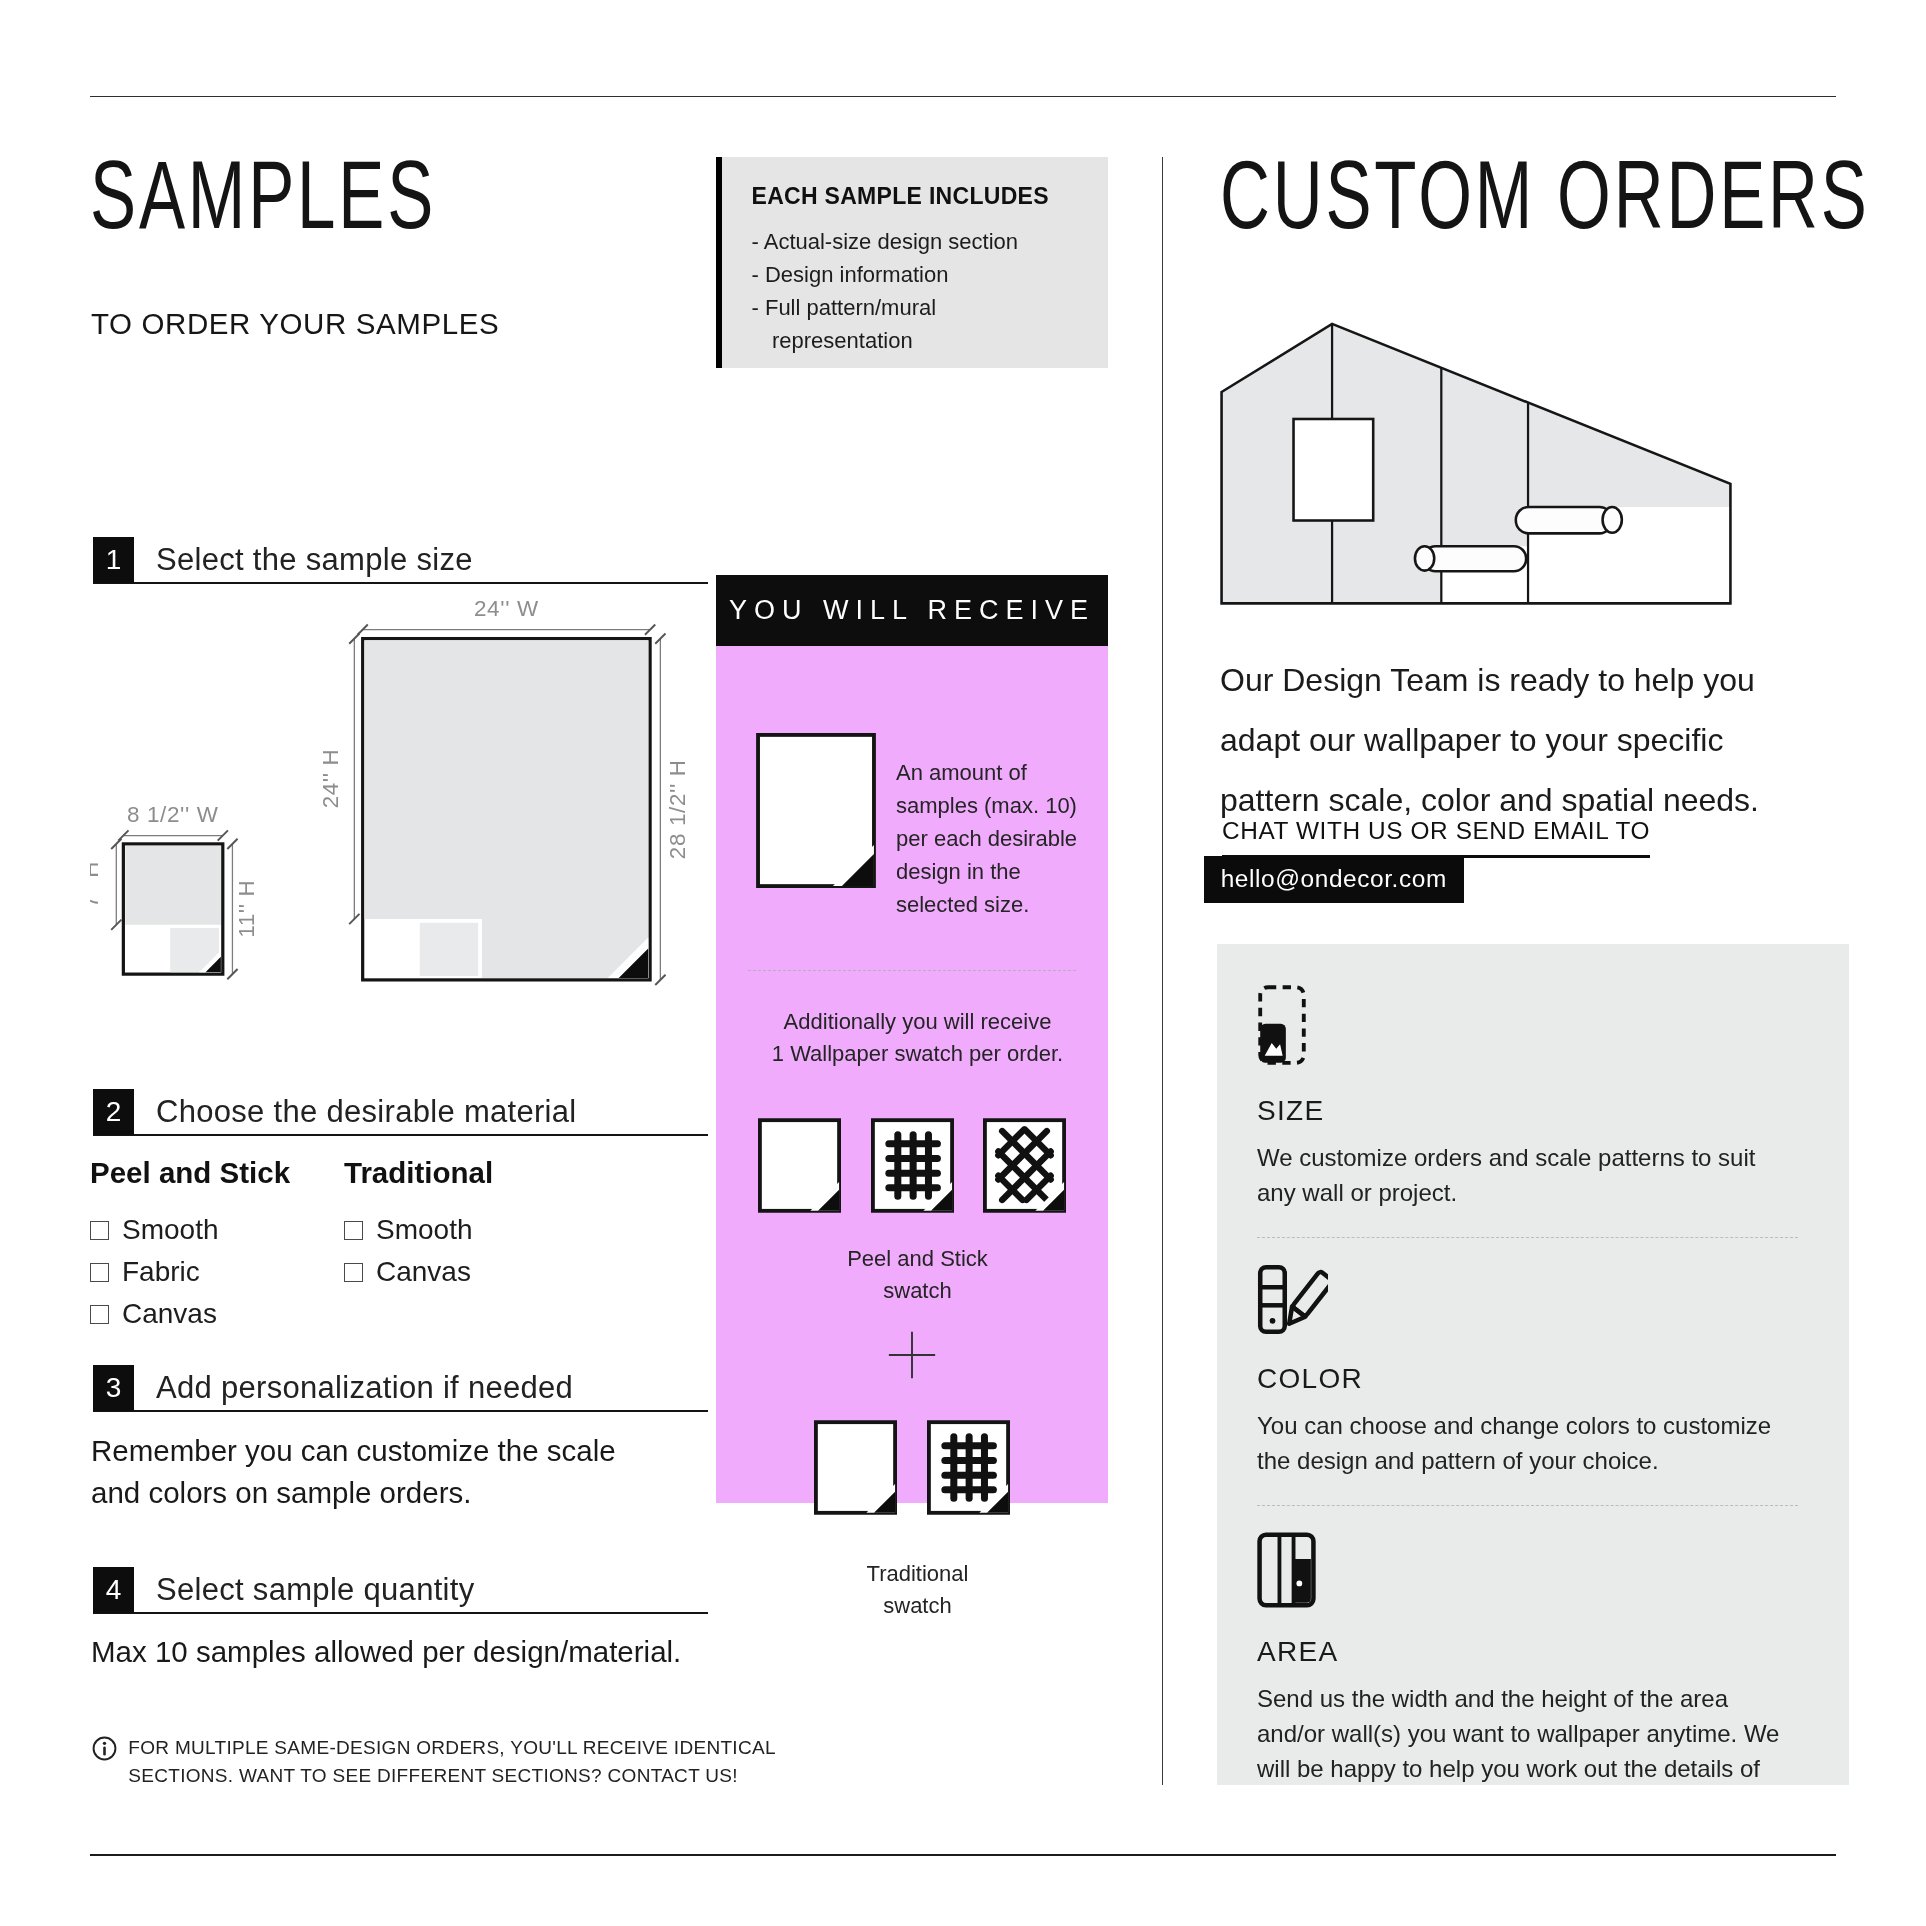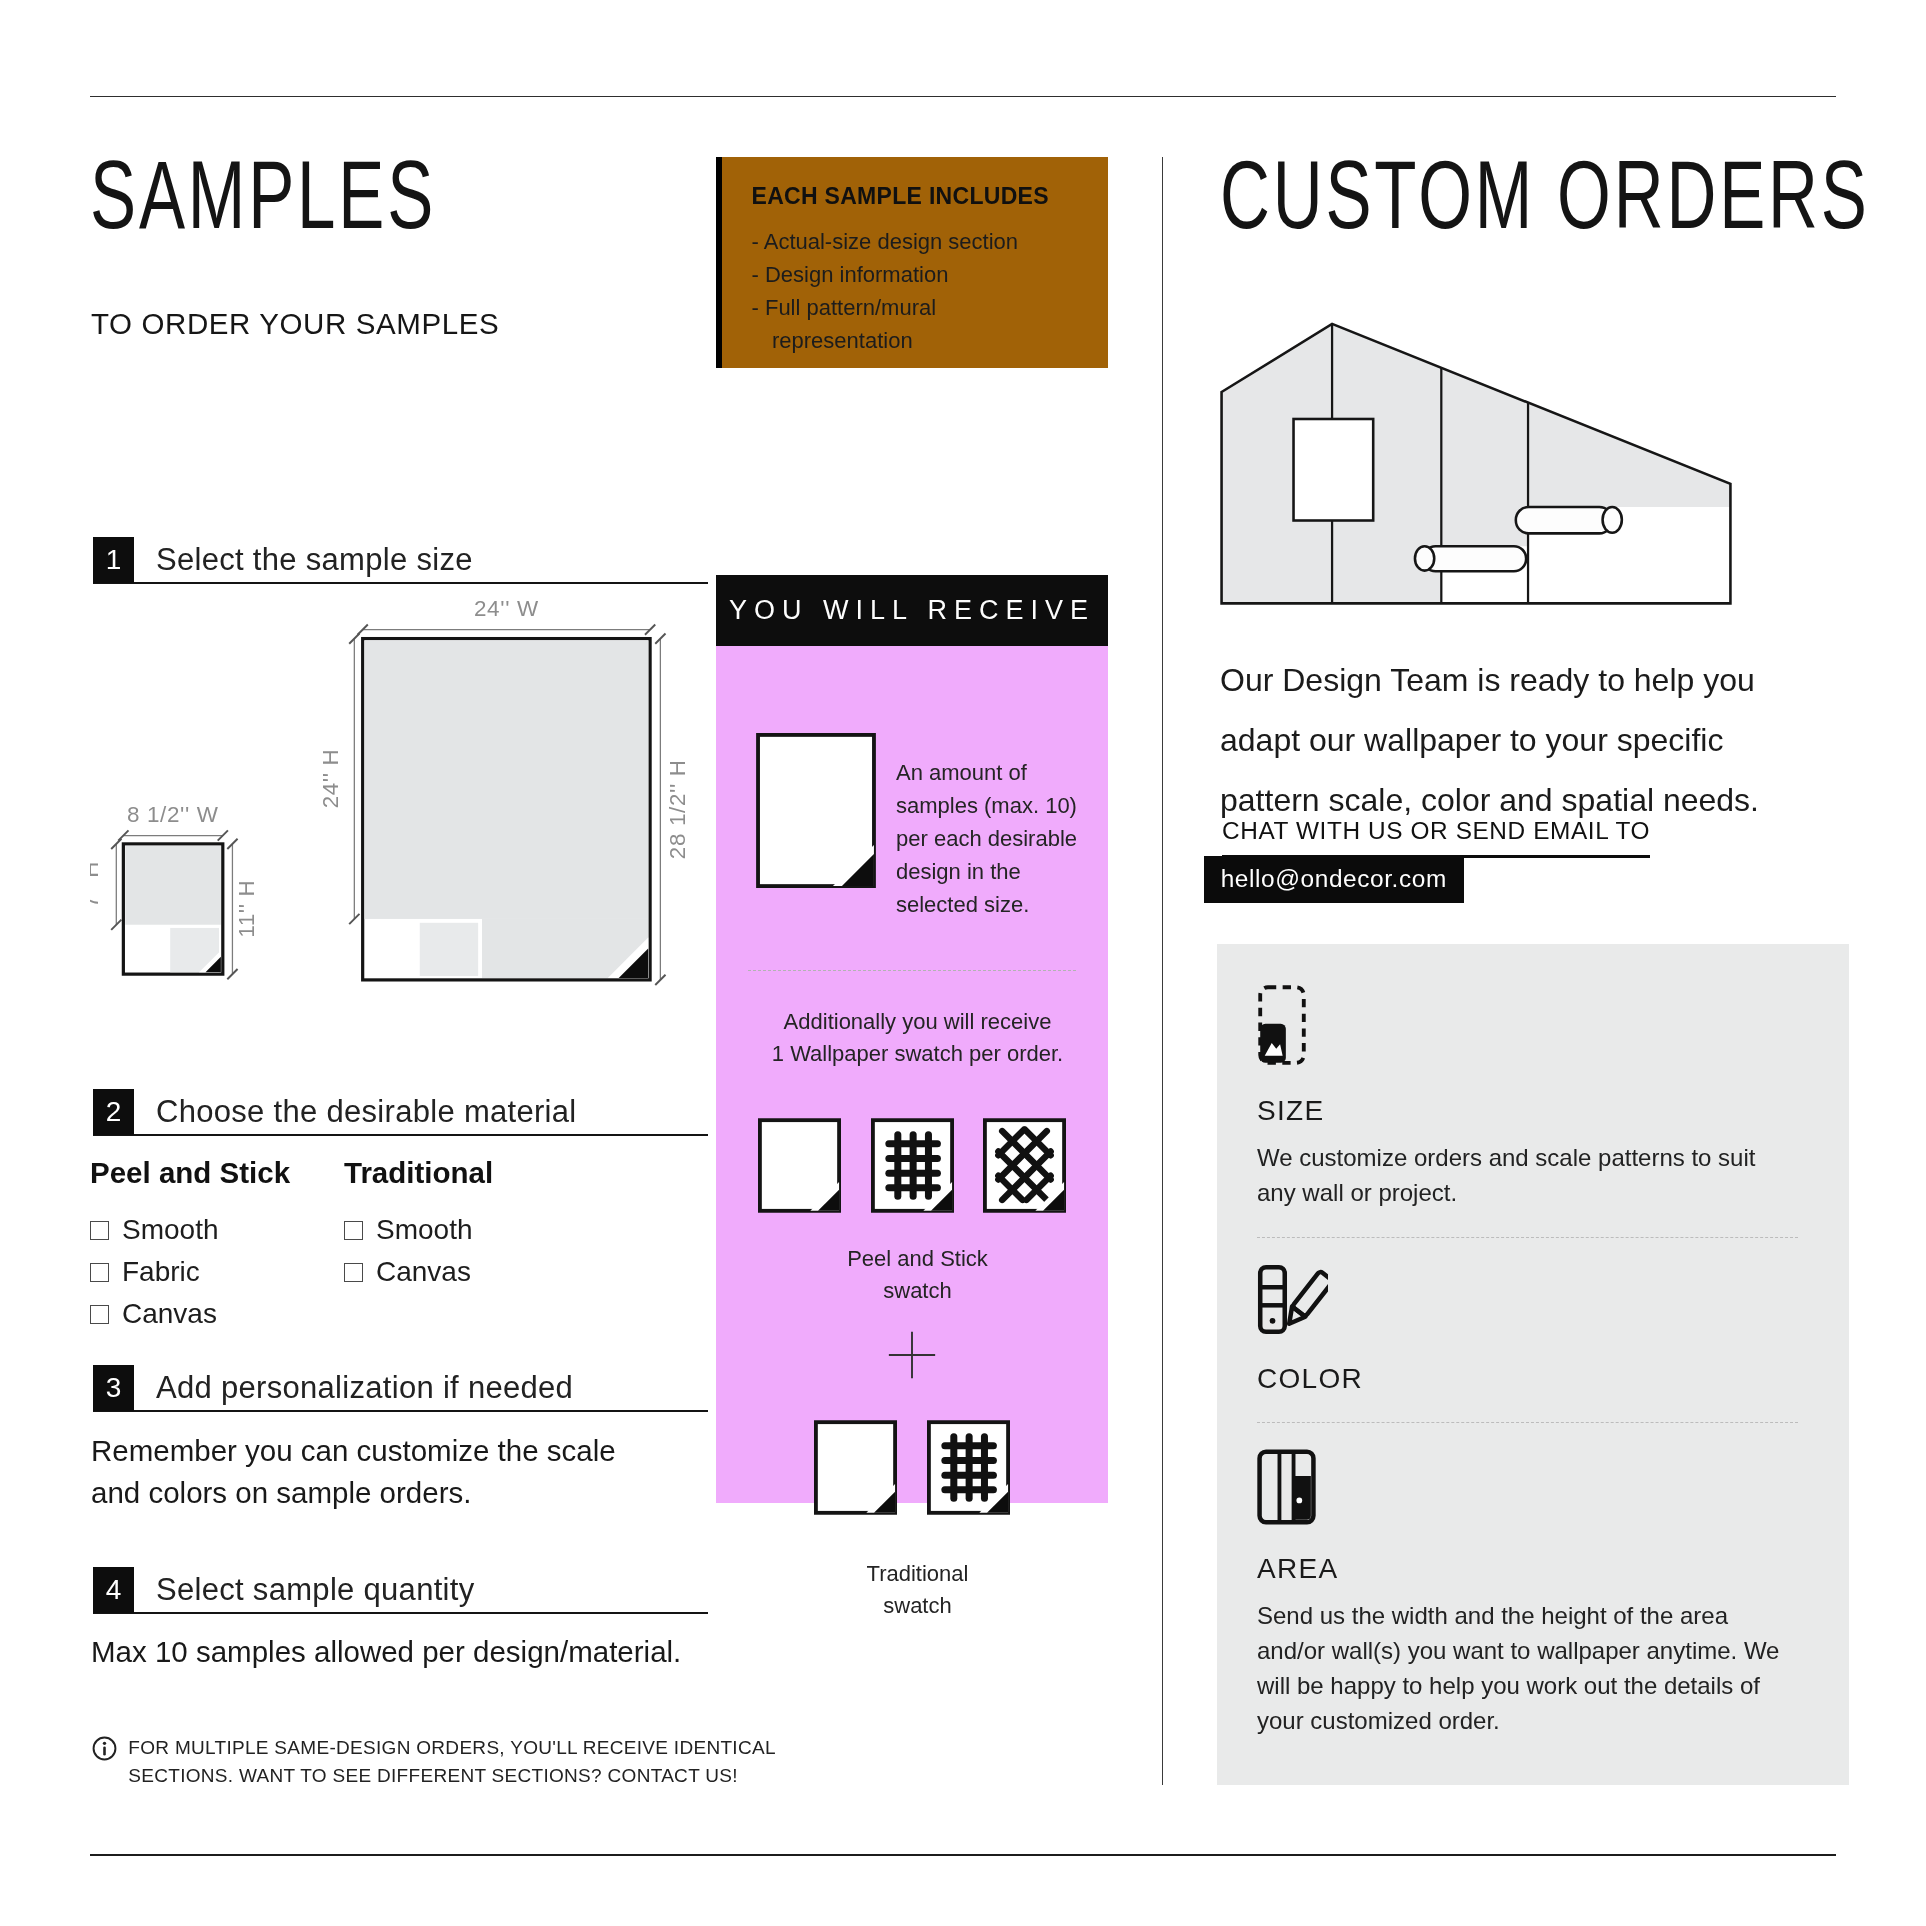--- a/index.html
+++ b/index.html
@@ -35,21 +35,21 @@
   .mat-item { display:flex; align-items:center; height:42px; }
   .checkbox { width:19px; height:19px; border:1.9px solid #4a4a4a; background:#fff; margin-right:13px; flex:0 0 auto; }
   .mat-item-label { font-size:28px; font-weight:300; color:#1d1d1d; }
 
   .left-body { font-size:29.5px; line-height:42px; font-weight:300; color:#191919; }
 
   .note { display:flex; width:719px; }
   .note-text { font-size:19px; line-height:28px; letter-spacing:0.3px; color:#222; margin-left:10.3px; }
 
   
-  .include-box { left:716px; top:157px; width:392px; height:211px; background:#a16207;
+  .include-box { left:716px; top:157px; width:392px; height:211px; background:#e5e5e5;
                  border-left:6.4px solid #000; padding:26px 28px 0 29.5px; }
   .include-title { font-size:23px; font-weight:700; color:#101010; letter-spacing:0.3px; margin-bottom:15.4px; }
   .include-item { font-size:22px; line-height:33px; font-weight:400; color:#1c1c1c;
                   padding-left:20.5px; text-indent:-20.5px; }
 
   .banner { left:716px; top:575px; width:392px; height:71px; background:#0d0d0d;
             display:flex; align-items:center; justify-content:center; }
   .banner-text { color:#fdfdfd; font-size:27px; font-weight:300; letter-spacing:7px; }
 
   .mid-panel { left:716px; top:646px; width:392px; height:857px; background:#f0abfc; }
@@ -352,20 +352,21 @@
     <rect x="5" y="5" width="38" height="100" rx="9" fill="none" stroke="#111" stroke-width="7"></rect>
     <line x1="5" y1="36" x2="43" y2="36" stroke="#111" stroke-width="7"></line>
     <line x1="5" y1="64" x2="43" y2="64" stroke="#111" stroke-width="7"></line>
     <circle cx="24" cy="88" r="4.5" fill="#111"></circle>
     <g transform="rotate(38 78 55)">
       <rect x="66" y="8" width="26" height="70" rx="5" fill="none" stroke="#111" stroke-width="7"></rect>
       <path d="M66 78 L79 102 L92 78 Z" fill="none" stroke="#111" stroke-width="7" stroke-linejoin="round"></path>
     </g>
   </svg>
   <div class="feat-heading" style="margin-top:26px;">COLOR</div>
+  <div class="feat-text" style="margin-top:13px;">You can choose and change colors to customize the design and pattern of your choice.</div>
 
   <div class="dashed-rule-right"></div>
 
   
   <svg width="59" height="76" viewBox="0 0 92 118">
     <rect x="4" y="4" width="84" height="110" rx="10" fill="none" stroke="#111" stroke-width="7"></rect>
     <line x1="35" y1="4" x2="35" y2="114" stroke="#111" stroke-width="6"></line>
     <line x1="57" y1="4" x2="57" y2="114" stroke="#111" stroke-width="6"></line>
     <path d="M57 42 H84 V104 Q84 110 78 110 H57 Z" fill="#111"></path>
     <circle cx="66" cy="80" r="4.5" fill="#ffffff"></circle>

